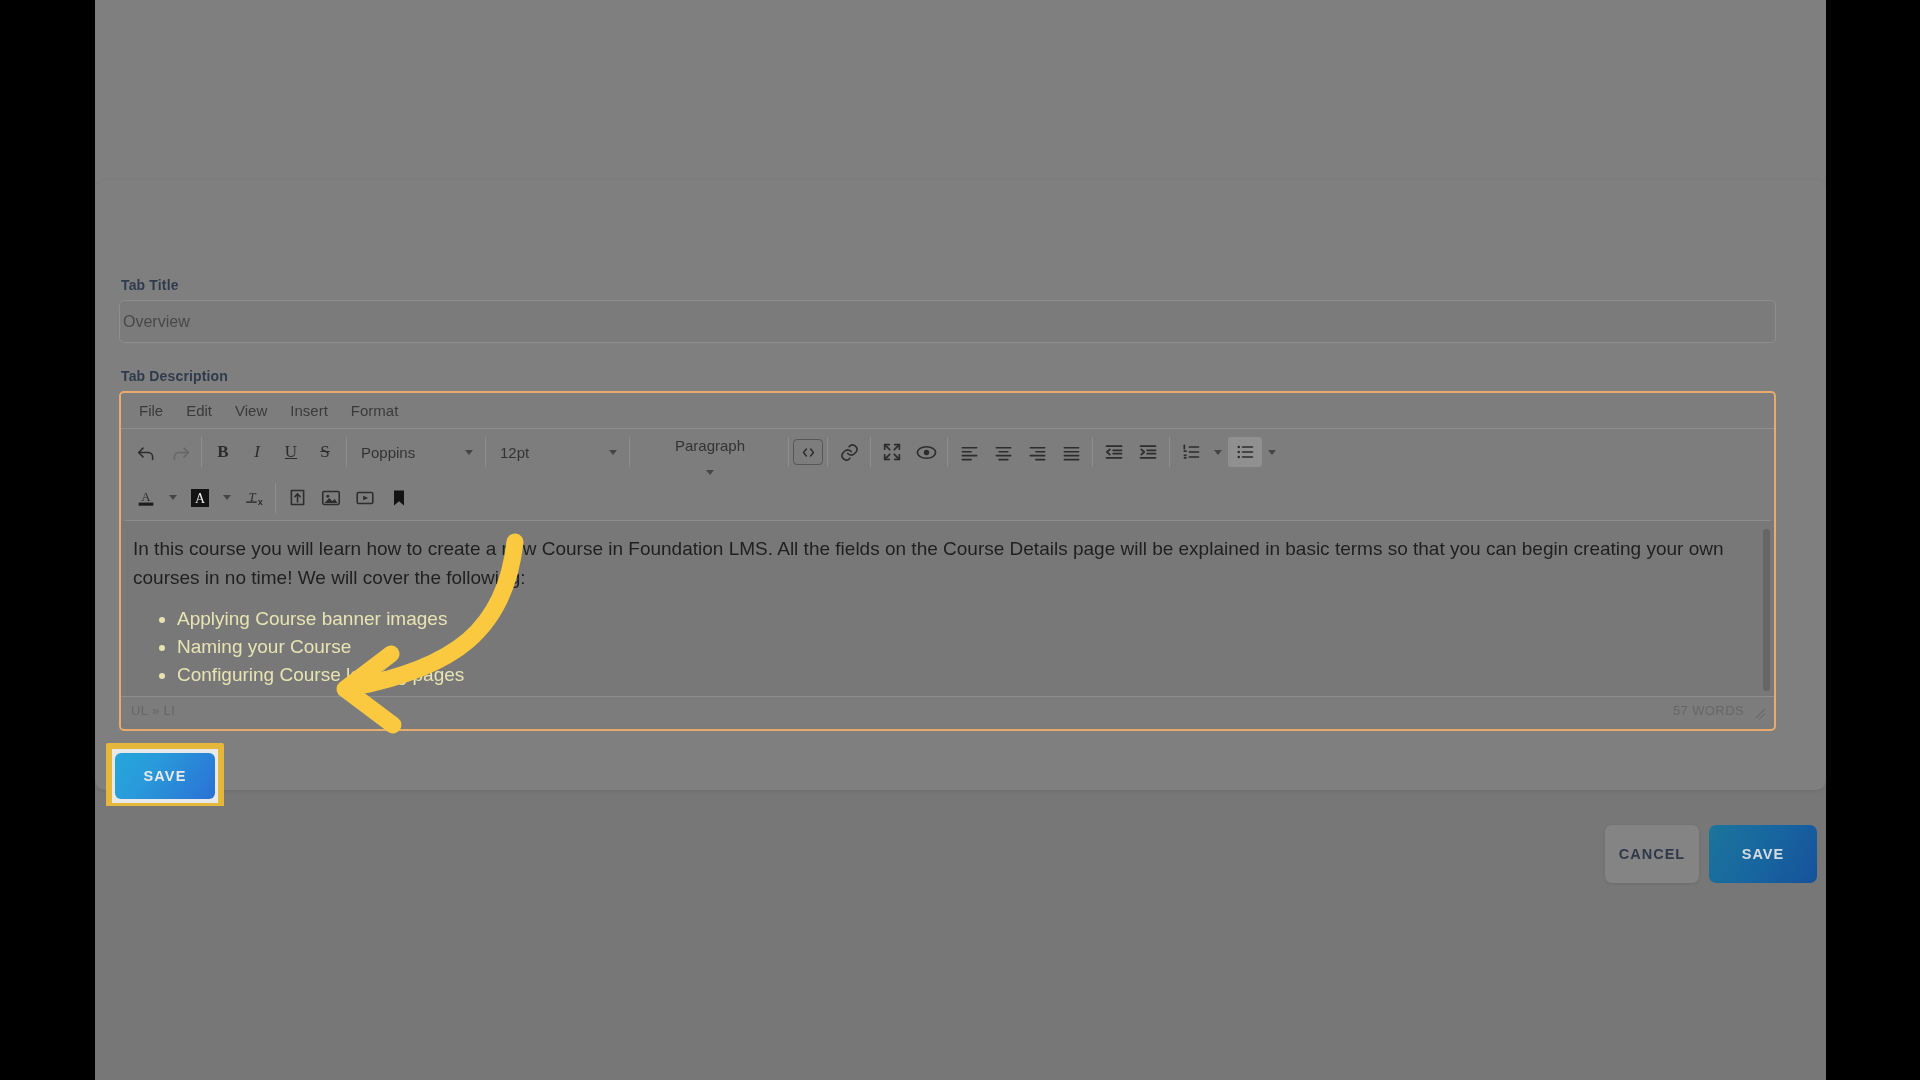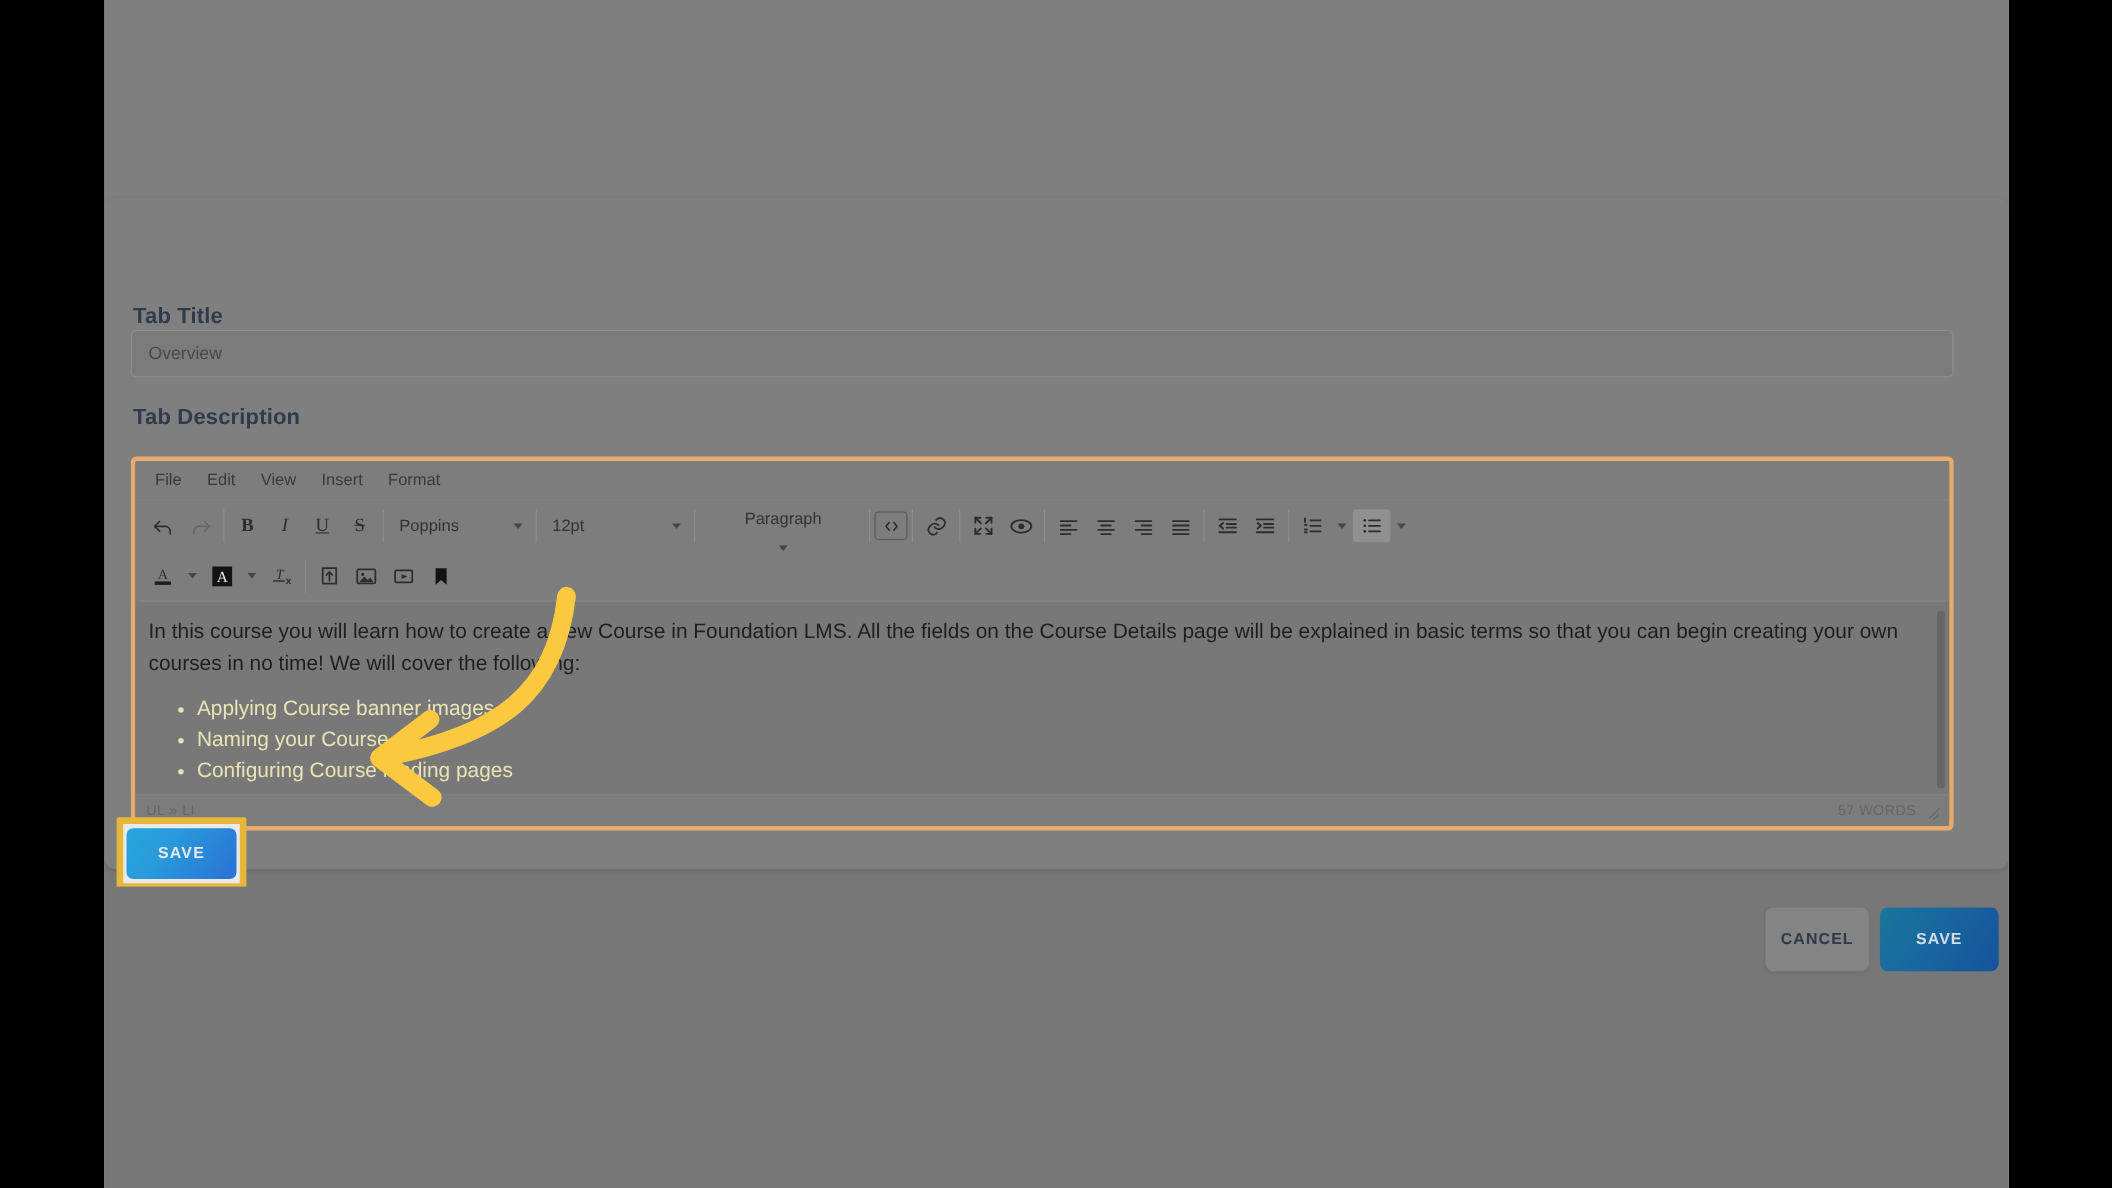--- a/index.html
+++ b/index.html
@@ -56,24 +56,23 @@
   #card-bottom {
     top: 180px;
     left: 0px;
     width: 1731px;
     height: 610px;
     box-shadow: 0 1px 5px rgba(0,0,0,0.10);
   }
 
   
   .editor-shell {
-    border: 4px solid #fdba74;
+    border: 2px solid #fdba74;
     border-radius: 5px;
     background: #858585;
-    margin-top: 24px;
   }
 
   .editor-statusbar {
     height: 28px;
     border-top: 1px solid #9a9a9a;
     display: flex;
     align-items: center;
     justify-content: space-between;
     padding: 0 8px 0 10px;
     font-size: 13px;
@@ -109,41 +108,41 @@
     top: 49px;
     font-size: 25px;
     font-weight: 700;
     color: #313d52;
     letter-spacing: .1px;
   }
 
   .field-label {
     position: absolute;
     left: 26px;
-    font-size: 20px;
+    font-size: 14px;
     font-weight: 700;
     color: #313d52;
     letter-spacing: .15px;
   }
   #lbl-tab-title { top: 97px; }
   #lbl-tab-desc  { top: 188px; }
 
   
   #tab-title-input {
     position: absolute;
     left: 24px;
     top: 120px;
     width: 1657px;
     height: 43px;
     border: 1px solid #9a9a9a;
     border-radius: 5px;
     background: #858585;
     display: flex;
     align-items: center;
-    padding-left: 15px;
+    padding-left: 3px;
     font-size: 16px;
     color: #4d4d4d;
   }
 
   
   #rte {
     position: absolute;
     left: 24px;
     top: 211px;
     width: 1657px;

